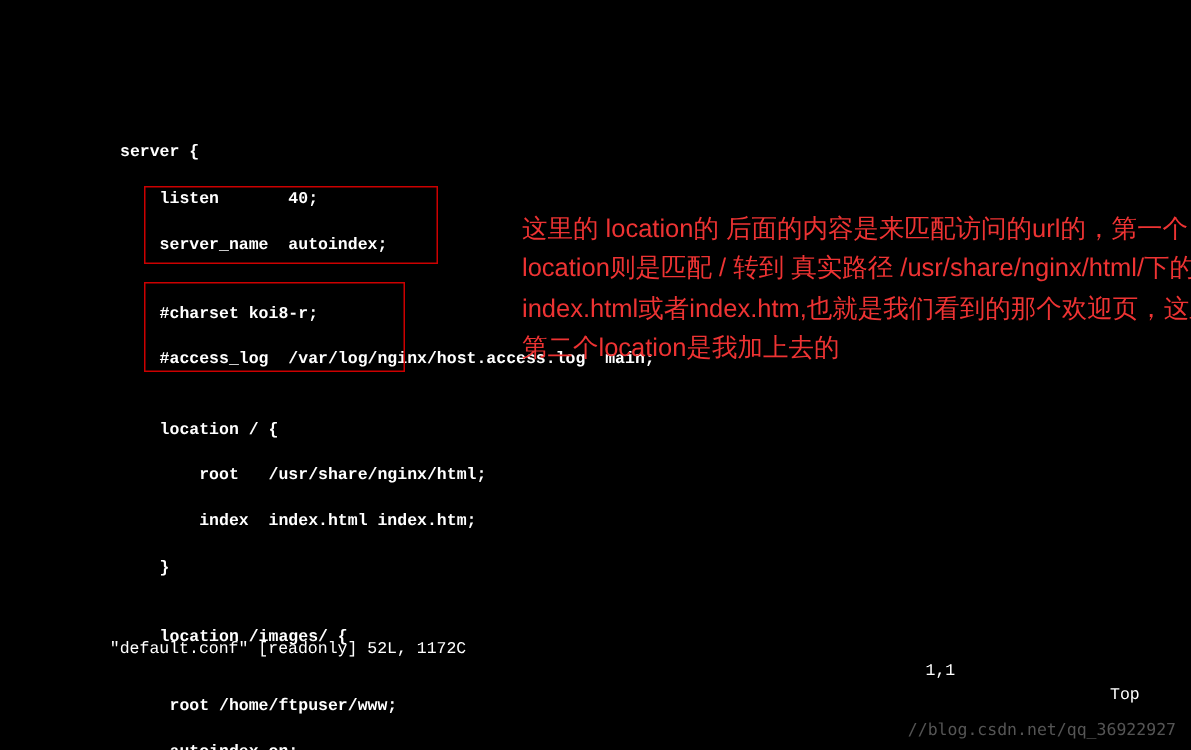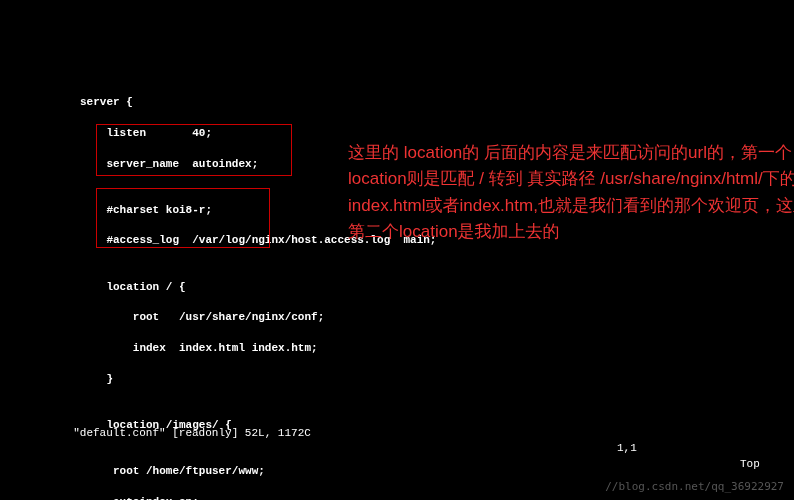--- a/index.html
+++ b/index.html
@@ -63,21 +63,21 @@
 
 <div class="terminal">
 <span class="line">server {</span>
 <span class="line">    listen       40;</span>
 <span class="line">    server_name  autoindex;</span>
 <span class="line"></span>
 <span class="line">    #charset koi8-r;</span>
 <span class="line">    #access_log  /var/log/nginx/host.access.log  main;</span>
 <span class="line"></span>
 <span class="line">    location / {</span>
-<span class="line">        root   /usr/share/nginx/conf;</span>
+<span class="line">        root   /usr/share/nginx/html;</span>
 <span class="line">        index  index.html index.htm;</span>
 <span class="line">    }</span>
 <span class="line"></span>
 <span class="line">    location /images/ {</span>
 <span class="line"></span>
 <span class="line">     root /home/ftpuser/www;</span>
 <span class="line">     autoindex on;</span>
 
 
 <span class="line"></span>

